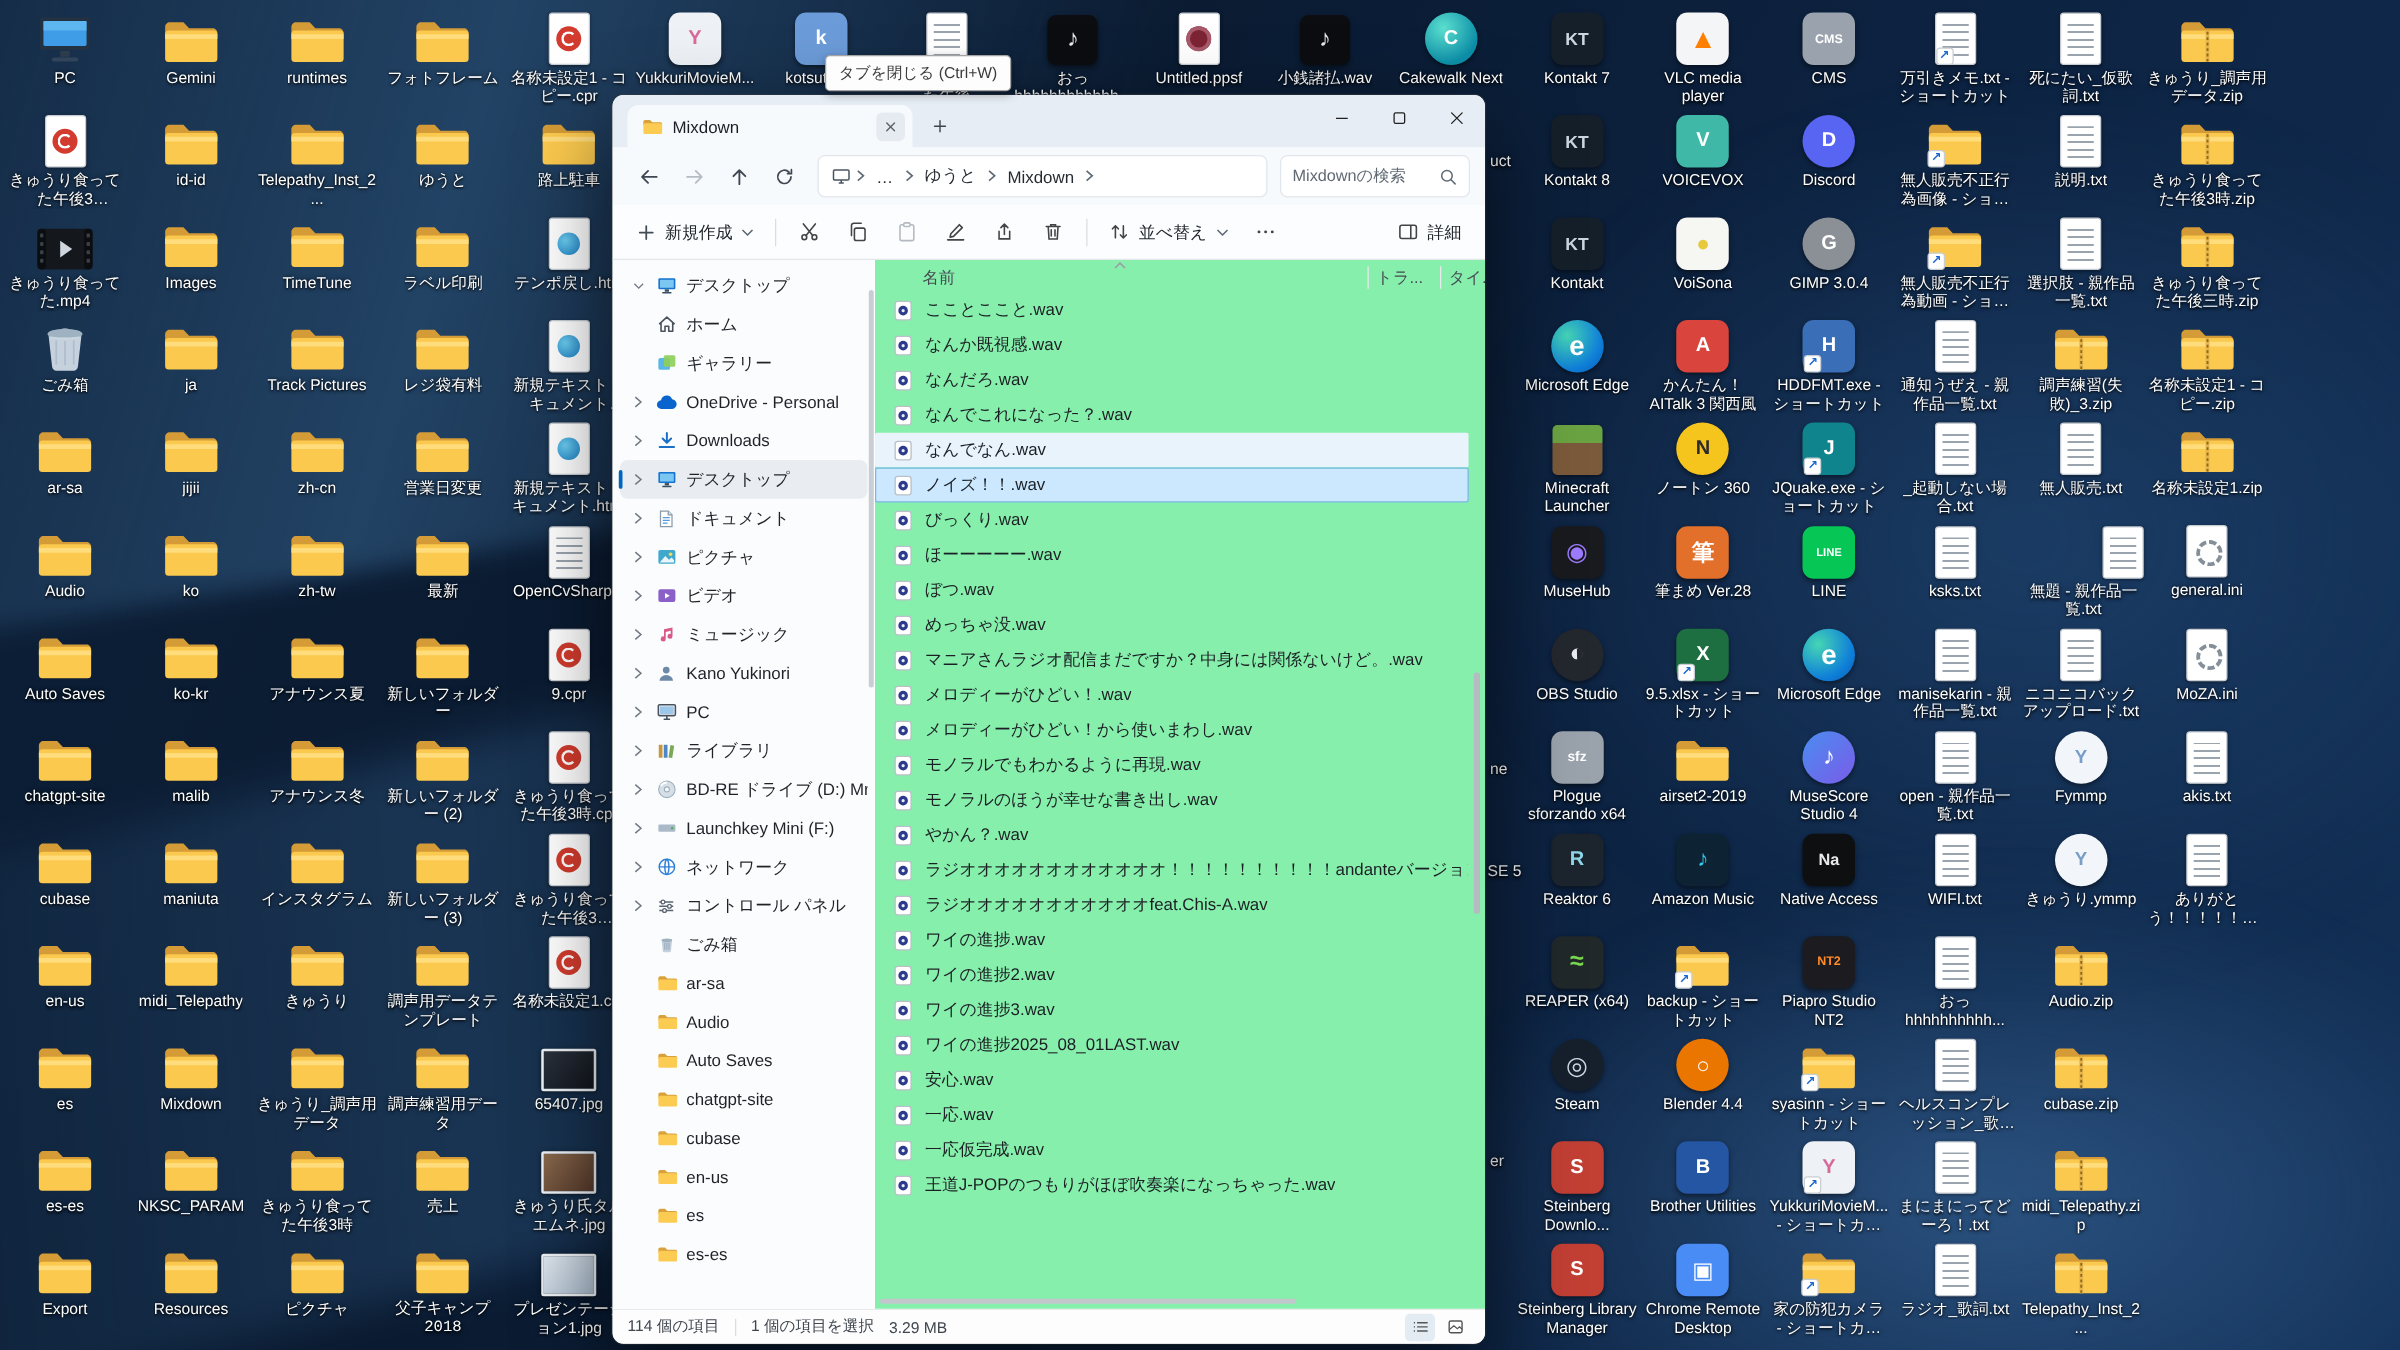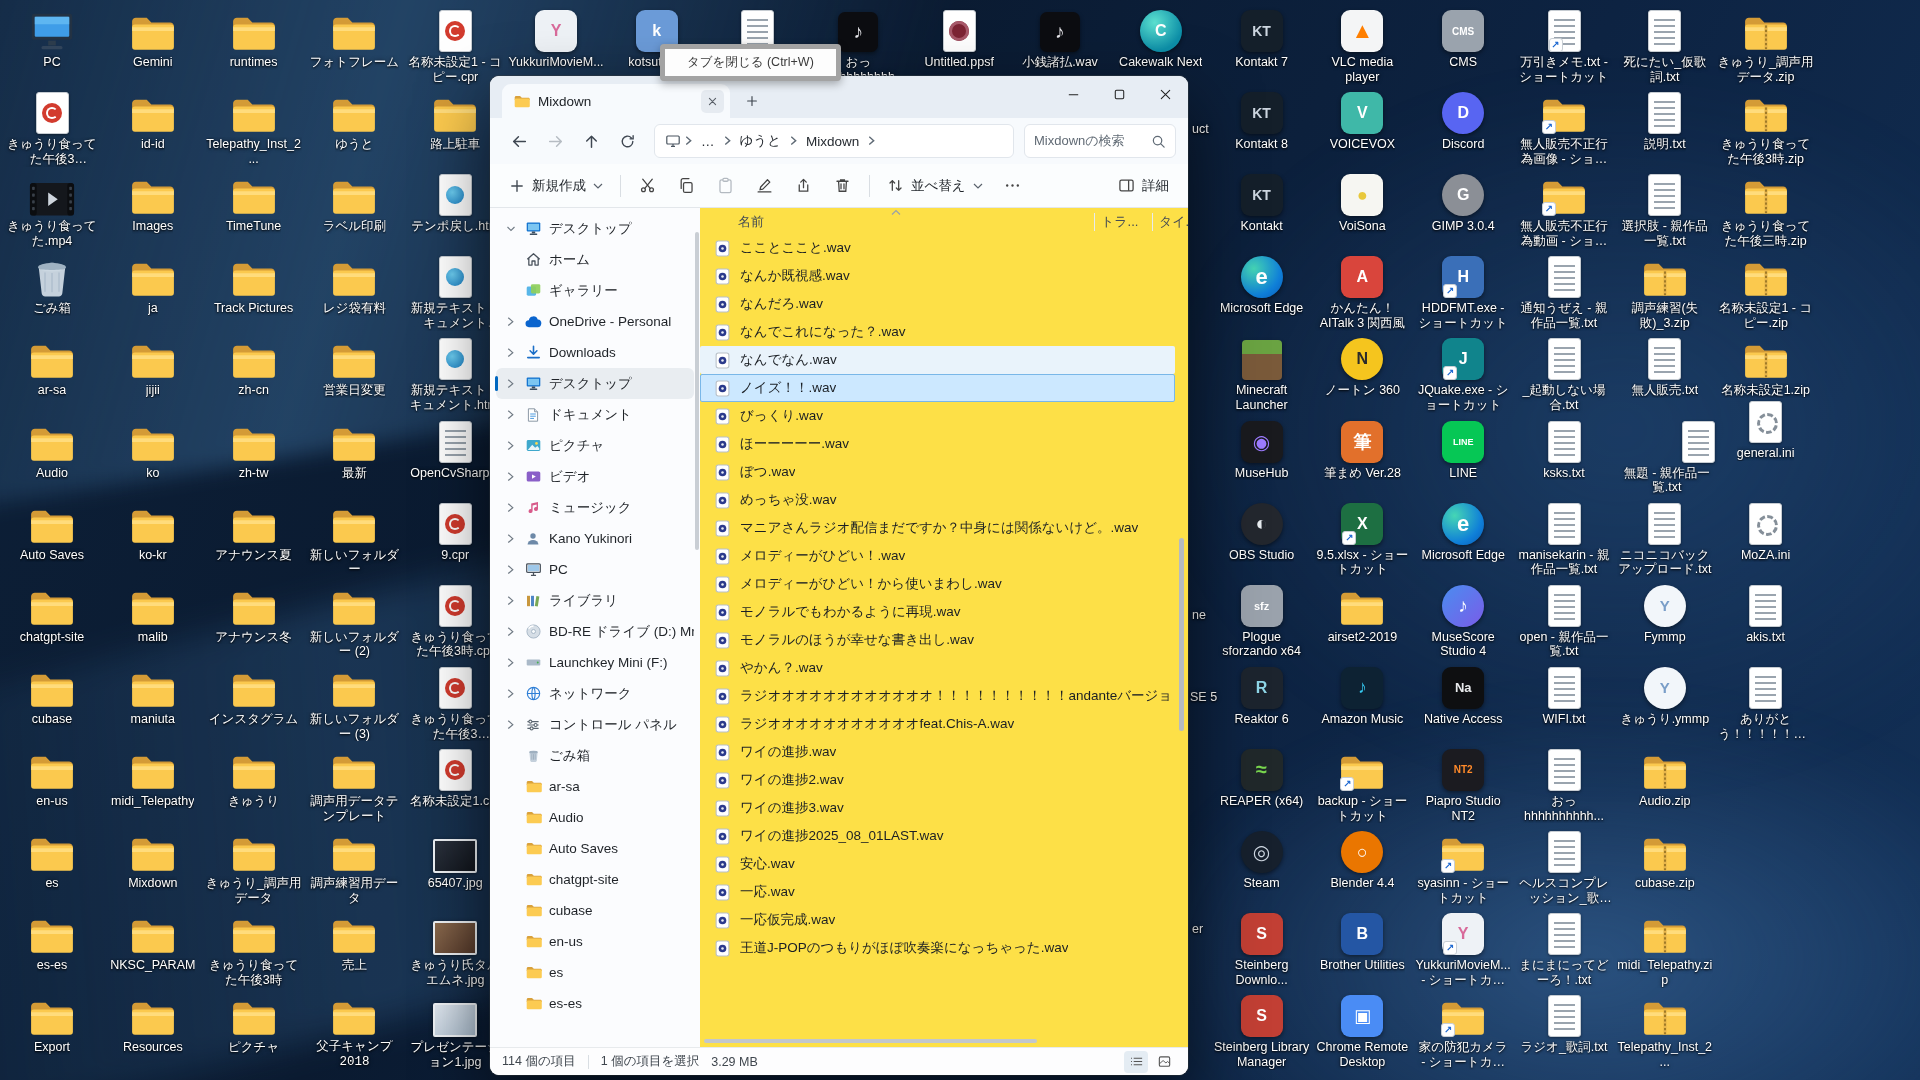--- a/index.html
+++ b/index.html
@@ -86,21 +86,21 @@
   .sidebar{width:210px;padding-top:5px;position:relative;overflow:hidden;background:#fbfcfe;flex:0 0 auto;}
   .sbitem{height:31px;display:flex;align-items:center;padding-left:8px;gap:6px;border-radius:6px;margin:0 6px;
     font-size:13.5px;color:#1f2328;position:relative;}
   .sbitem.selected{background:#e9edf1;}
   .sbitem.selected::before{content:"";position:absolute;left:-1px;top:8px;bottom:8px;width:3px;border-radius:2px;
     background:var(--accent,#0067c0);}
   .sbchev{width:13px;display:flex;justify-content:center;flex:0 0 auto;}
   .sbicon{width:20px;display:flex;justify-content:center;flex:0 0 auto;}
   .sblabel{white-space:nowrap;overflow:hidden;flex:1;}
   .sbscroll{position:absolute;right:1px;top:24px;width:4px;height:318px;background:#c9ced4;border-radius:2px;}
-  .listwrap{flex:1;position:relative;background:#fde047;overflow:hidden;}
+  .listwrap{flex:1;position:relative;background:#86efac;overflow:hidden;}
   .listheader{height:26px;display:flex;align-items:flex-end;padding-bottom:3px;position:relative;color:#454c54;
     font-size:13px;}
   .hname{flex:1;padding-left:38px;}
   .hcol{width:58px;border-left:1px solid #e8eaed;padding-left:6px;white-space:nowrap;overflow:hidden;}
   .hcol.last{width:36px;}
   .sortcaret{position:absolute;left:190px;top:1px;}
   .rows{position:absolute;top:26px;left:0;right:0;bottom:10px;overflow:hidden;}
   .frow{height:28px;display:flex;align-items:center;padding-left:13px;gap:9px;font-size:13.5px;color:#1b1f24;
     margin-right:13px;border:1px solid transparent;border-radius:2px;}
   .frow.hover{background:#e9f3fb;}
@@ -110,22 +110,22 @@
   .vthumb{position:absolute;left:2px;width:5px;border-radius:3px;background:#b6bbc2;top:38%;height:24%;}
   .hscroll{position:absolute;left:4px;right:22px;bottom:3px;height:6px;}
   .hthumb{position:absolute;left:0;top:1px;height:4px;width:72%;background:#c2c7cc;border-radius:2px;}
   .statusbar{height:28px;border-top:1px solid #e7eaed;display:flex;align-items:center;background:#fdfdfe;
     padding:0 12px;font-size:12.5px;color:#3f464e;gap:12px;}
   .stsep{width:1px;height:14px;background:#d9dee3;}
   .stright{margin-left:auto;display:flex;gap:4px;}
   .stbtn{width:24px;height:22px;display:flex;align-items:center;justify-content:center;border-radius:4px;}
   .stbtn.active{background:#e4ecf3;}
   
-  .tooltip{position:absolute;left:660px;top:44px;z-index:100;background:#fdfdfd;border:5px solid #a3a3a3;
-    border-radius:4px;box-shadow:0 3px 8px rgba(0,0,0,.3);padding:5px 22px;font-size:12.5px;color:#3b3b3b;
+  .tooltip{position:absolute;left:660px;top:44px;z-index:100;background:#fdfdfd;border:1px solid #a3a3a3;
+    border-radius:4px;box-shadow:0 3px 8px rgba(0,0,0,.3);padding:5px 10px;font-size:12.5px;color:#3b3b3b;
     white-space:nowrap;}
   .ic{display:inline-flex;align-items:center;justify-content:center;line-height:0;}
 </style>
 </head>
 <body>
 
 <div id="desktop">
   <div class="wpstreak wp1"></div>
   <div class="wpstreak wp2"></div>
   <div class="wpstreak wp3"></div>
@@ -1426,21 +1426,21 @@
               <path d="M2 8c0-2.2 1.8-4 4-4h11.4l4.8 5H42c2.2 0 4 1.8 4 4v1H2z" fill="#d49b36"></path>
               <rect x="2" y="11" width="44" height="26.5" rx="3" fill="#fbc94e"></rect>
               <path d="M2 14h44v4H2z" fill="#ffdf85" opacity=".85"></path>
               <rect x="22.4" y="11" width="3.2" height="26.5" fill="#e7b44a"></rect>
               <path d="M24 12v25" stroke="#8a6a1e" stroke-width="1.6" stroke-dasharray="2.4 2.2"></path>
             </svg>
           </span>
         </div>
         <div class="dlabel">名称未設定1.zip</div>
       </div>
-      <div class="dcell" style="left: 1715.6px; top: 397px;">
+      <div class="dcell" style="left: 1715.6px; top: 416px;">
         <div class="dico">
           <div class="page ini"></div>
         </div>
         <div class="dlabel">general.ini</div>
       </div>
       <div class="dcell" style="left: 1715.6px; top: 498.6px;">
         <div class="dico">
           <div class="page ini"></div>
         </div>
         <div class="dlabel">MoZA.ini</div>

